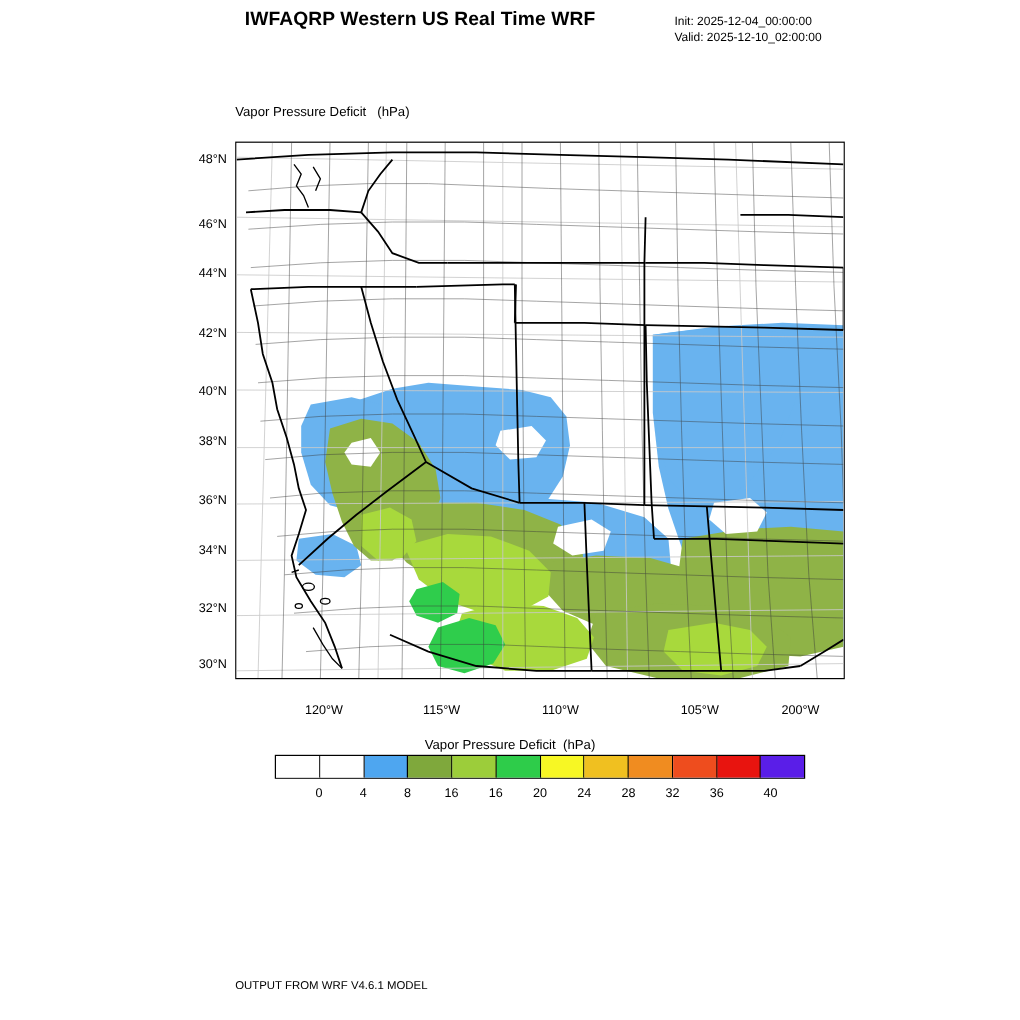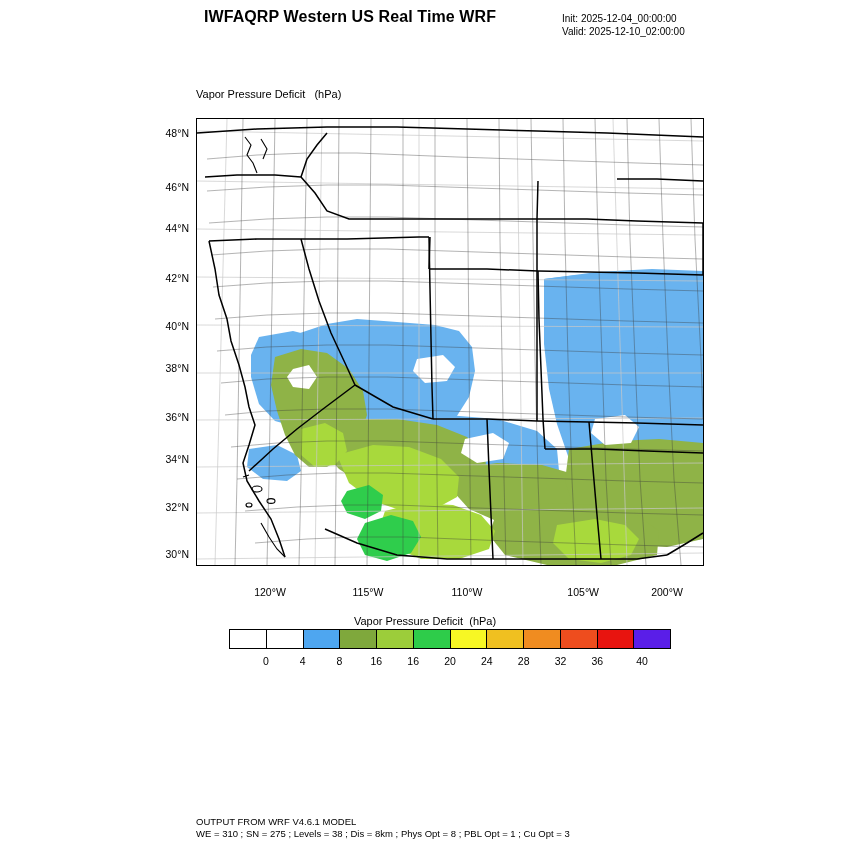--- a/index.html
+++ b/index.html
@@ -362,13 +362,13 @@
   <span style="left:147.3px;">16</span>
   <span style="left:184.2px;">16</span>
   <span style="left:221.0px;">20</span>
   <span style="left:257.8px;text-align:right;">24</span>
   <span style="left:294.7px;">28</span>
   <span style="left:331.5px;">32</span>
   <span style="left:368.3px;">36</span>
   <span style="left:413px;">40</span>
 </div>
 
-<div id="footer"><span>OUTPUT FROM WRF V4.6.1 MODEL</span><br><span>WE = 310 ; SN = 275 ; Levels = 38 ; Dis = 8km ; Phys Opt = 8 ; PBL Opt = 1 ; Cu Opt = 3</span></div>
+<div id="footer"><span>OUTPUT FROM WRF V4.6.1 MODEL</span><br></div>
 
 </body></html>

